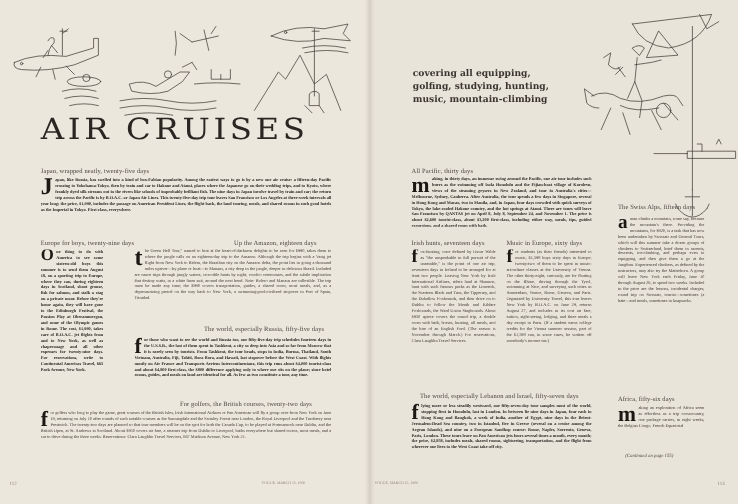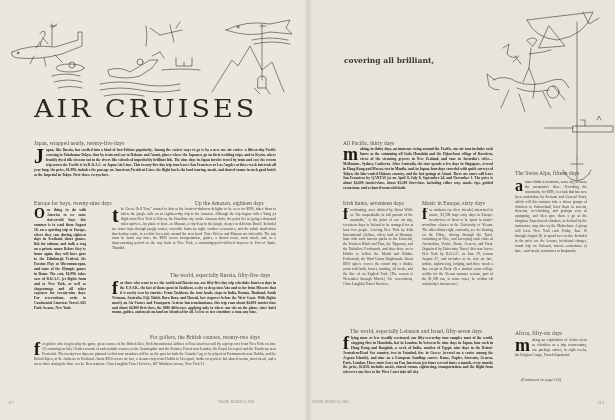--- a/index.html
+++ b/index.html
@@ -85,21 +85,23 @@
       <span class="drop" style="font-size:18px;">f</span><span>or golfers who long to play the game, great courses of the British Isles, Irish International Airlines or Pan American will fly a group over from New York on June 19, returning on July 10 after rounds of such notable courses as the Sunningdale and the Swinley Forest near London, the Royal Liverpool and the Turnberry near Prestwick. The twenty-two days are planned so that tour members will be on the spot for both the Canada Cup, to be played at Portmarnock near Dublin, and the British Open, at St. Andrews in Scotland. About $950 covers air fare, a steamer trip from Dublin to Liverpool, baths everywhere but shared rooms, most meals, and a car to drive during the three weeks. Reservations: Clara Laughlin Travel Services, 667 Madison Avenue, New York 21.</span>
     </div>
 
     <div class="abs folio" style="left:8px;top:400px;">112</div>
     <div class="abs folio" style="left:218px;top:400px;font-size:3.2px;">VOGUE, MARCH 15, 1960</div>
   </div>
 
   <div class="page right">
 
     <div class="abs subtitle" style="left:36px;top:56px;">
-      <div>covering all brilliant,</div>
+      <div>covering all equipping,</div>
+      <div>golfing, studying, hunting,</div>
+      <div>music, mountain-climbing</div>
     </div>
 
     <svg class="ill" width="130" height="170" style="left:165px;top:8px">
 
       <path d="M54,12 L120,4 Q112,28 84,32 Q62,30 54,12 Z"></path>
       <path d="M76,18 L92,38 L66,40 Z"></path>
       <path d="M110,4 L116,16 L126,10"></path>
 
       <path d="M104,14 L104,150"></path>
 

